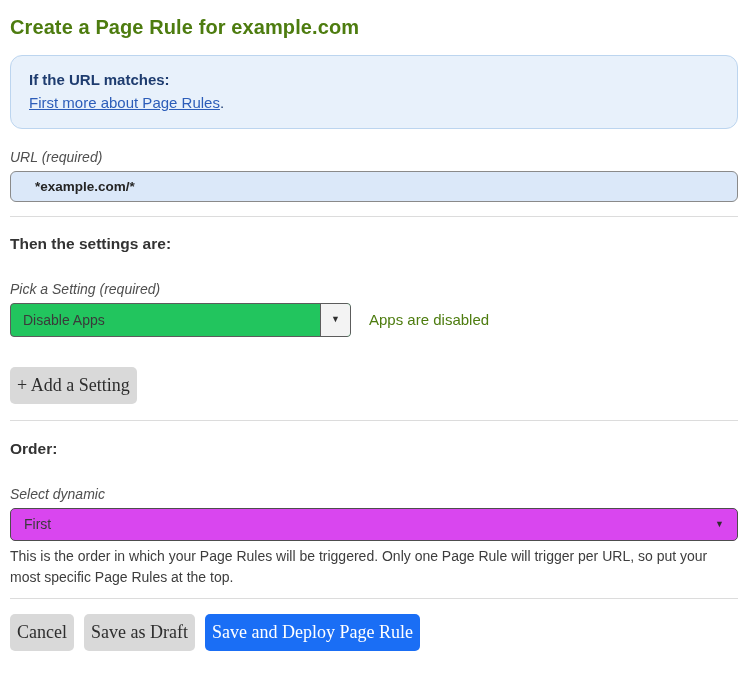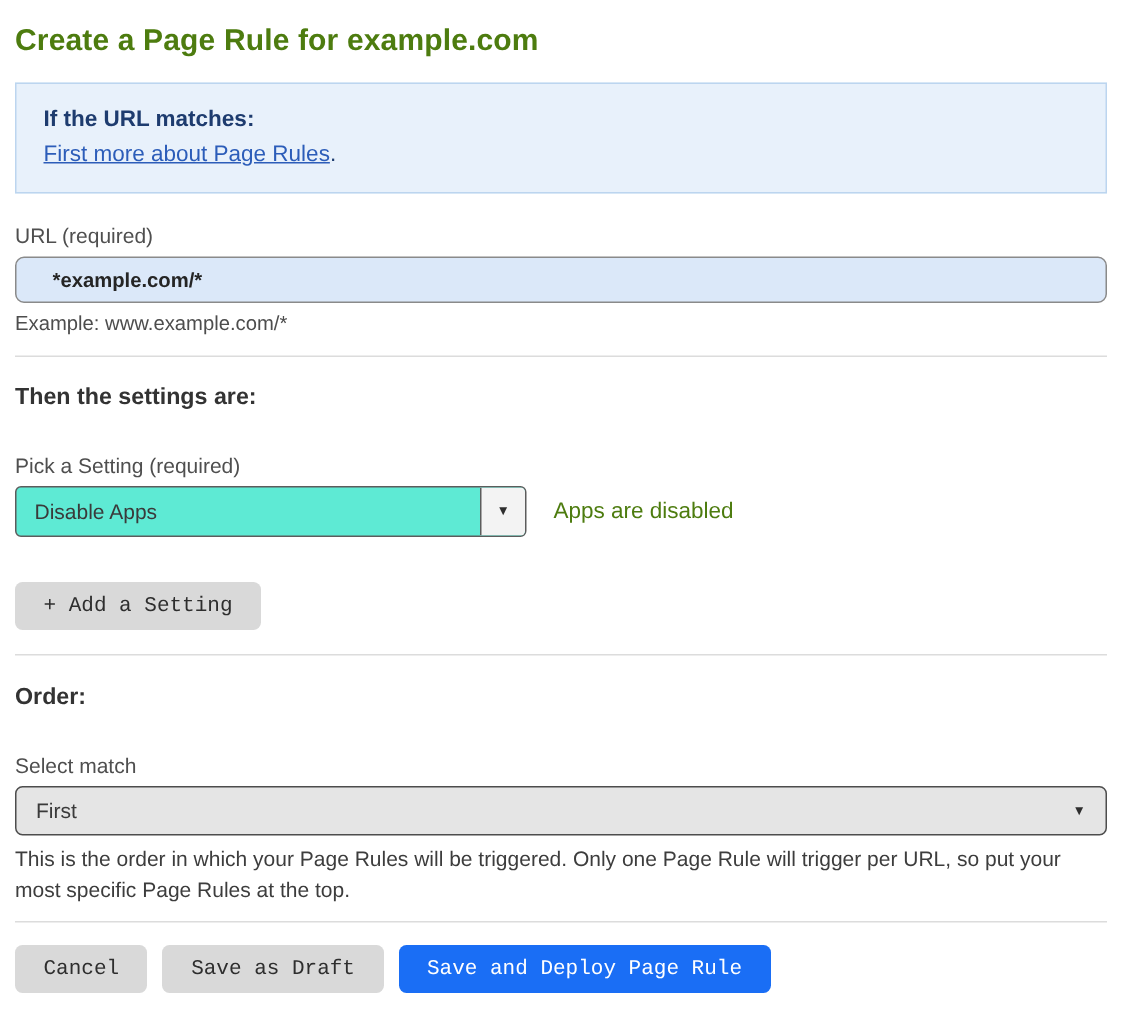--- a/index.html
+++ b/index.html
@@ -18,40 +18,41 @@
     font-size: 20px;
     font-weight: bold;
     color: #4d7c0f;
     margin: 6px 0 16px 0;
     letter-spacing: 0.1px;
   }
   
   .info-banner {
     background: #e8f1fb;
     border: 1px solid #bcd5ef;
-    border-radius: 0;
+    border-radius: 12px;
     padding: 12px 18px 13px 18px;
     font-size: 15px;
     line-height: 1.55;
     color: #1e3c6f;
     margin-bottom: 20px;
   }
   .info-banner .banner-heading {
     font-weight: bold;
   }
   .info-banner a {
     color: #2c5db9;
     text-decoration: underline;
     cursor: pointer;
   }
   
   .field-label {
     font-size: 14px;
     color: #4f4f4f;
     margin-bottom: 6px;
+    font-style: italic;
   }
   .helper-text {
     font-size: 13.5px;
     color: #4d4d4d;
     margin-top: 6px;
   }
   
   .url-input {
     display: block;
     width: 100%;
@@ -81,21 +82,21 @@
   .setting-row {
     display: flex;
     align-items: center;
     gap: 18px;
   }
   .setting-dropdown {
     width: 341px;
     height: 34px;
     border: 1px solid #5c5c5c;
     border-radius: 4px;
-    background: #5eead4;
+    background: #22c55e;
     display: flex;
     align-items: stretch;
     overflow: hidden;
     cursor: pointer;
   }
   .setting-dropdown .dd-value {
     flex: 1;
     display: flex;
     align-items: center;
     padding: 0 12px;
@@ -118,41 +119,41 @@
   }
   .setting-status {
     font-size: 15px;
     color: #4d7c0f;
   }
   
   .btn {
     display: inline-block;
     border: none;
     border-radius: 5px;
-    font-family: Liberation Mono, monospace;
-    font-size: 14px;
-    padding: 8px 19px;
+    font-family: Liberation Serif, serif;
+    font-size: 18px;
+    padding: 8px 7px;
     cursor: pointer;
   }
   .btn-gray {
     background: #d9d9d9;
     color: #2e2e2e;
   }
   .btn-blue {
     background: #1a6ef5;
     color: #ffffff;
   }
   .add-setting-btn { margin-top: 30px; }
   
   .order-select {
     width: 100%;
     height: 33px;
     border: 1px solid #4d4d4d;
     border-radius: 5px;
-    background: #e5e5e5;
+    background: #d946ef;
     display: flex;
     align-items: center;
     justify-content: space-between;
     padding: 0 13px;
     font-size: 14px;
     color: #3a3a3a;
     cursor: pointer;
   }
   .order-helper {
     font-size: 14px;
@@ -175,21 +176,20 @@
 
   <h1 class="page-title">Create a Page Rule for example.com</h1>
 
   <div class="info-banner">
     <div class="banner-heading">If the URL matches:</div>
     <div><a href="#">First more about Page Rules</a><span>.</span></div>
   </div>
 
   <div class="field-label">URL (required)</div>
   <input type="text" class="url-input" value="*example.com/*" style="">
-  <div class="helper-text">Example: www.example.com/*</div>
 
   <hr class="divider">
 
   <div class="section-heading">Then the settings are:</div>
 
   <div class="field-label picker-label">Pick a Setting (required)</div>
 
   <div class="setting-row">
     <div class="setting-dropdown">
       <div class="dd-value">Disable Apps</div>
@@ -199,21 +199,21 @@
     </div>
     <div class="setting-status">Apps are disabled</div>
   </div>
 
   <button class="btn btn-gray add-setting-btn">+ Add a Setting</button>
 
   <hr class="divider divider-order">
 
   <div class="section-heading">Order:</div>
 
-  <div class="field-label picker-label">Select match</div>
+  <div class="field-label picker-label">Select dynamic</div>
 
   <div class="order-select">
     <span>First</span>
     <span class="caret">▼</span>
   </div>
 
   <div class="order-helper">This is the order in which your Page Rules will be triggered. Only one Page Rule will trigger per URL, so put your most specific Page Rules at the top.</div>
 
   <hr class="divider divider-footer">
 

